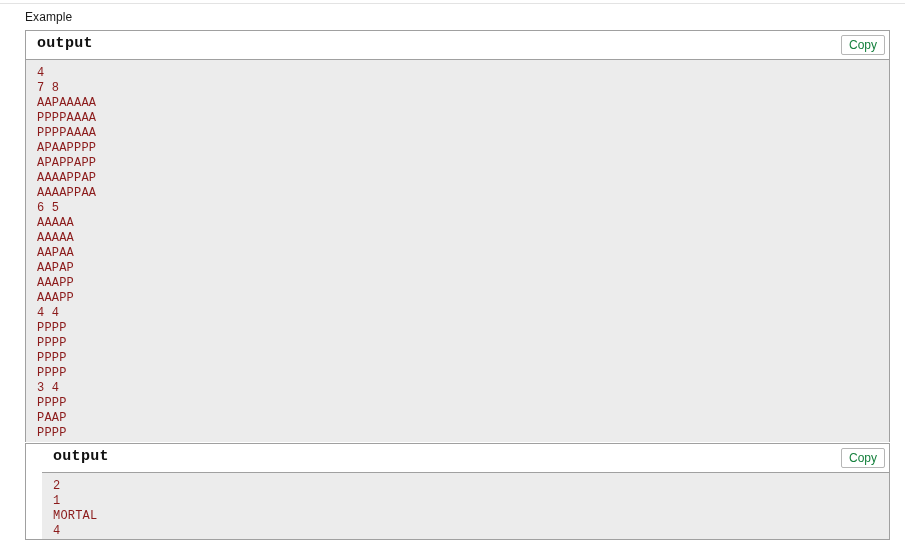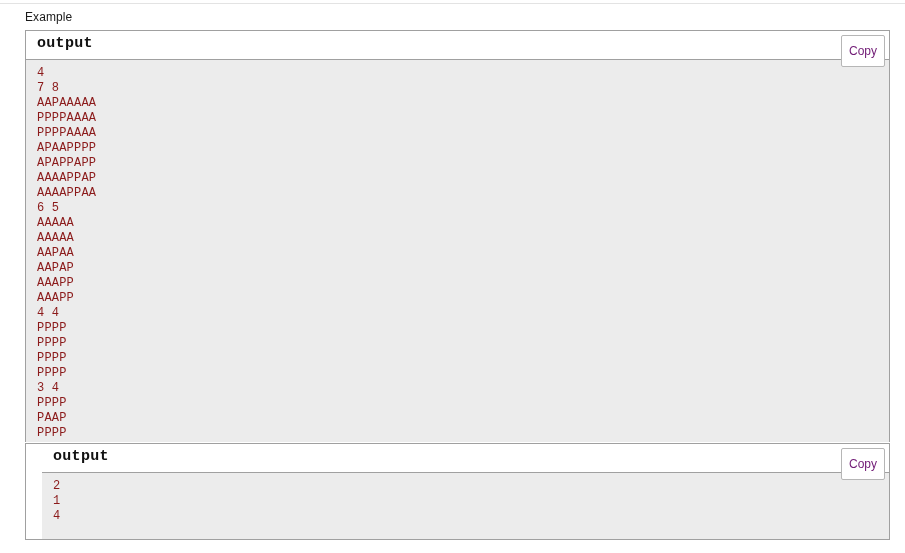--- a/index.html
+++ b/index.html
@@ -83,26 +83,26 @@
     font-size: 15px;
     font-weight: bold;
     color: #111111;
     letter-spacing: 0.3px;
   }
 
   .copy-btn {
     position: absolute;
     right: 4px;
     top: 4px;
-    height: 32px;
+    height: 20px;
     padding: 0 7px;
     line-height: 19px;
     font-size: 12px;
     font-family: "Liberation Sans", sans-serif;
-    color: #701a75;
+    color: #15803d;
     background: #ffffff;
     border: 1px solid #b6b6b6;
     border-radius: 2px;
     box-sizing: border-box;
     cursor: pointer;
     white-space: nowrap;
   }
 
   .sample-body {
     background: #ececec;
@@ -152,17 +152,17 @@
       <button class="copy-btn">Copy</button>
     </div>
     <pre class="sample-body" id="input-body"><div class="code-line">4</div><div class="code-line">7 8</div><div class="code-line">AAPAAAAA</div><div class="code-line">PPPPAAAA</div><div class="code-line">PPPPAAAA</div><div class="code-line">APAAPPPP</div><div class="code-line">APAPPAPP</div><div class="code-line">AAAAPPAP</div><div class="code-line">AAAAPPAA</div><div class="code-line">6 5</div><div class="code-line">AAAAA</div><div class="code-line">AAAAA</div><div class="code-line">AAPAA</div><div class="code-line">AAPAP</div><div class="code-line">AAAPP</div><div class="code-line">AAAPP</div><div class="code-line">4 4</div><div class="code-line">PPPP</div><div class="code-line">PPPP</div><div class="code-line">PPPP</div><div class="code-line">PPPP</div><div class="code-line">3 4</div><div class="code-line">PPPP</div><div class="code-line">PAAP</div><div class="code-line">PPPP</div></pre>
   </div>
 
   <div class="sample-box" id="output-box">
     <div class="sample-header">
       <span class="title">output</span>
       <button class="copy-btn">Copy</button>
     </div>
-    <pre class="sample-body" id="output-body"><div class="code-line">2</div><div class="code-line">1</div><div class="code-line">4</div></pre>
+    <pre class="sample-body" id="output-body"><div class="code-line">2</div><div class="code-line">1</div><div class="code-line">MORTAL</div><div class="code-line">4</div></pre>
   </div>
 
 
 </div>
 
 </body></html>

